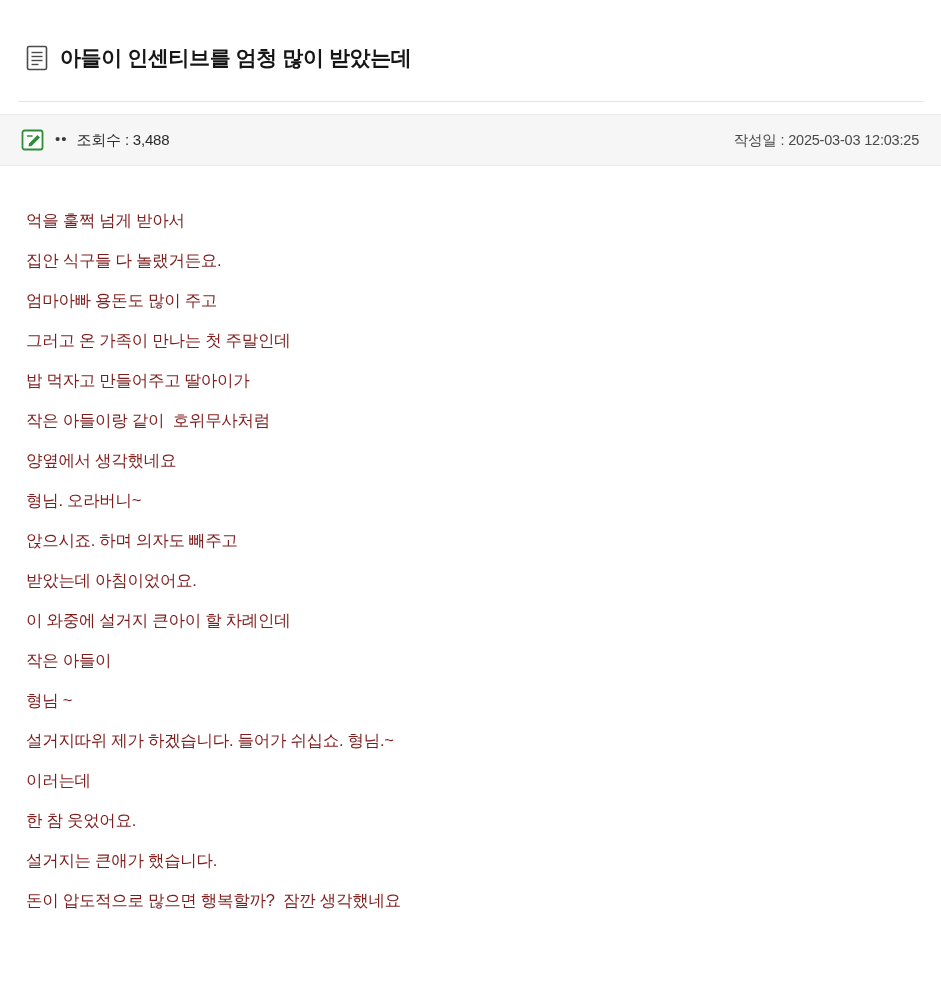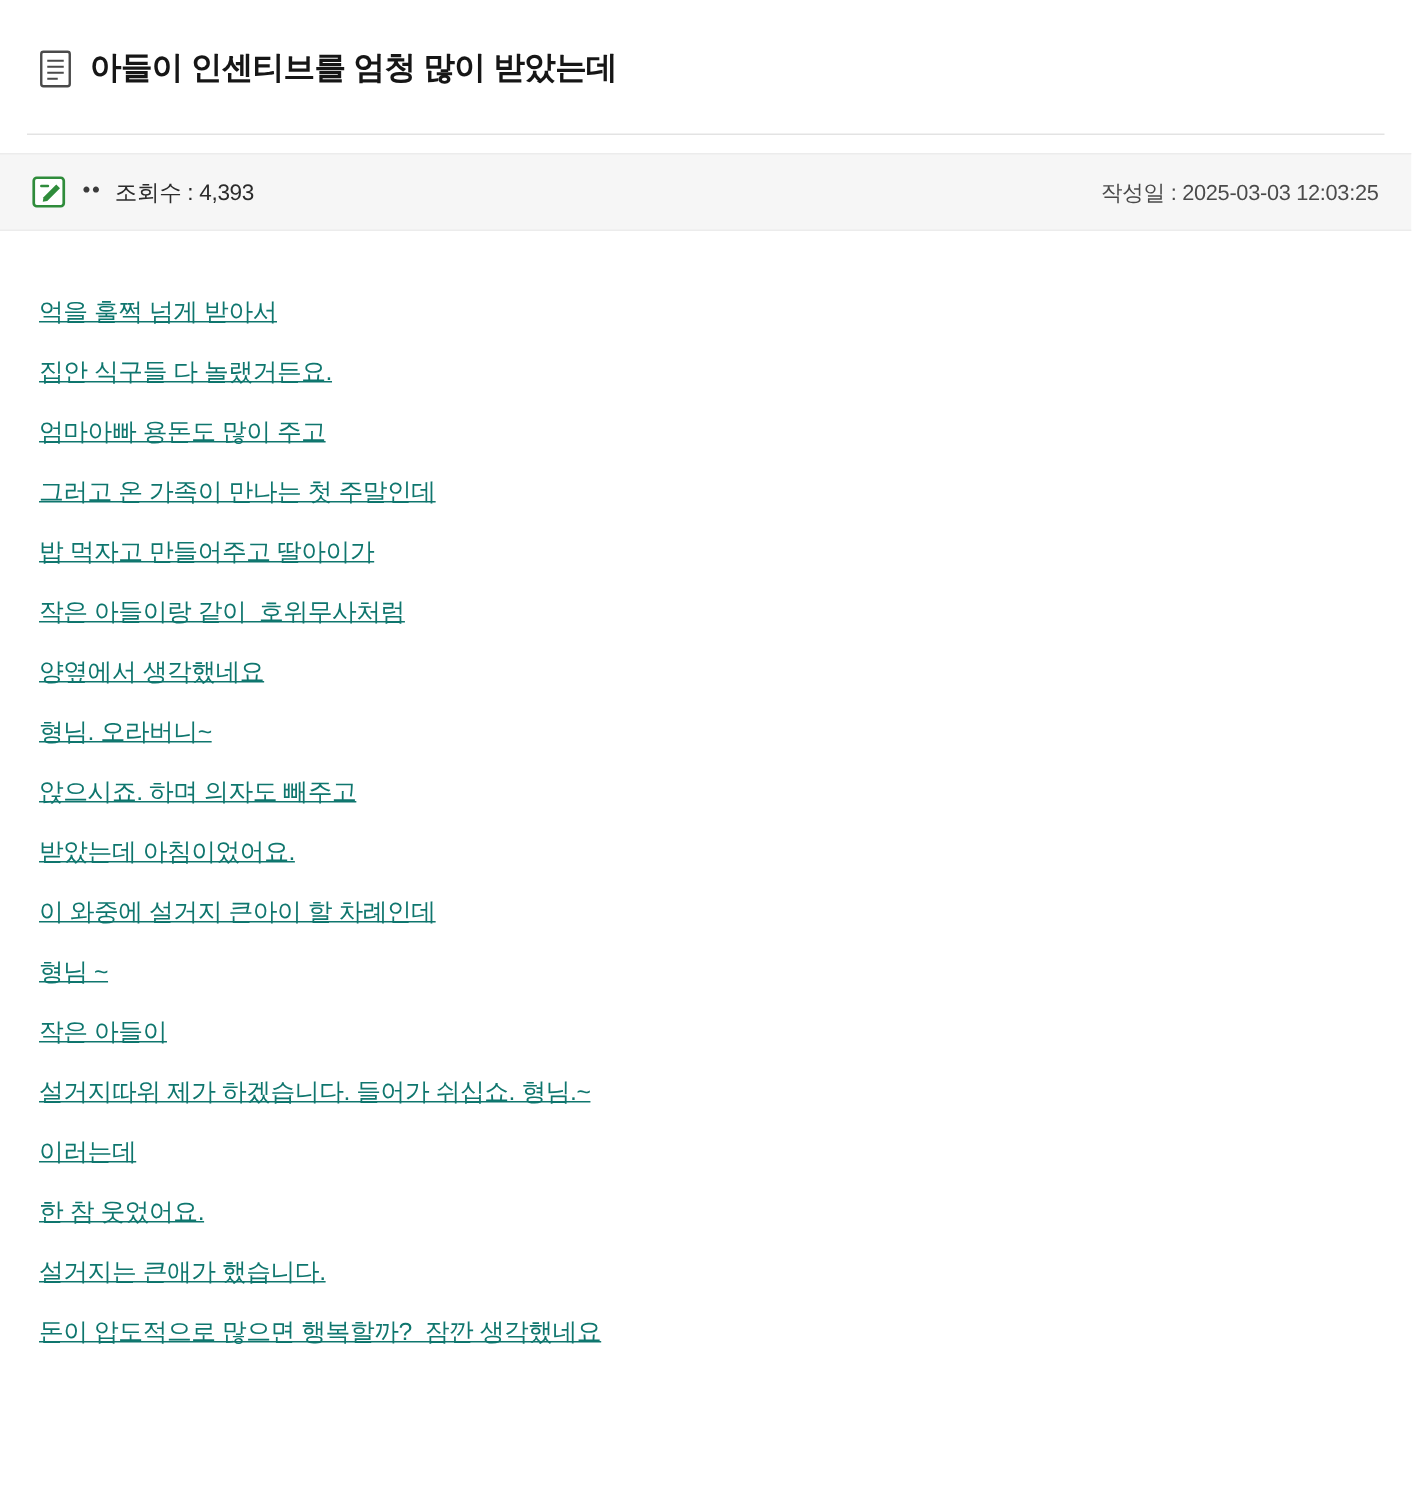--- a/index.html
+++ b/index.html
@@ -19,20 +19,21 @@
     box-sizing: border-box;
     padding: 0;
   }
 
   
   .title-row {
     display: flex;
     align-items: center;
     gap: 12px;
     padding: 18px 26px 16px 26px;
+    margin-top: 12px;
   }
   .doc-icon {
     width: 22px;
     height: 26px;
     flex: 0 0 auto;
     position: relative;
   }
   .doc-icon svg { display: block; }
   .post-title {
     font-size: 21px;
@@ -87,25 +88,24 @@
     letter-spacing: -0.2px;
   }
 
   
   .post-body {
     padding: 34px 26px 30px 26px;
   }
   .post-line {
     font-size: 16.5px;
     line-height: 40px;
-    color: #0f766e;
+    color: #7f1d1d;
     letter-spacing: -0.3px;
     white-space: pre-wrap;
     min-height: 40px;
-    text-decoration: underline;
   }
 </style>
 </head>
 <body>
 
 <div class="page">
 
   <div class="title-row">
     <span class="doc-icon">
       <svg width="22" height="26" viewBox="0 0 22 26" xmlns="http://www.w3.org/2000/svg">
@@ -124,39 +124,39 @@
   <div class="meta-bar">
     <div class="meta-left">
       <span class="pencil-icon">
         <svg width="26" height="26" viewBox="0 0 26 26" xmlns="http://www.w3.org/2000/svg">
           <rect x="2.5" y="3.5" width="20" height="19" rx="2" fill="#ffffff" stroke="#2f8c3b" stroke-width="1.8"></rect>
           <path d="M9 16.5 L17.5 8 L20 10.5 L11.5 19 L8.5 19.5 Z" fill="#2f8c3b"></path>
           <path d="M7.5 9 L12 9" stroke="#2f8c3b" stroke-width="1.6" stroke-linecap="round"></path>
         </svg>
       </span>
       <span class="meta-dots">••</span>
-      <span class="meta-views">조회수 : 4,393</span>
+      <span class="meta-views">조회수 : 3,488</span>
     </div>
     <div class="meta-date">작성일 : 2025-03-03 12:03:25</div>
   </div>
 
   <div class="post-body">
     <div class="post-line">억을 훌쩍 넘게 받아서</div>
     <div class="post-line">집안 식구들 다 놀랬거든요.</div>
     <div class="post-line">엄마아빠 용돈도 많이 주고</div>
     <div class="post-line">그러고 온 가족이 만나는 첫 주말인데</div>
     <div class="post-line">밥 먹자고 만들어주고 딸아이가</div>
     <div class="post-line">작은 아들이랑 같이  호위무사처럼</div>
     <div class="post-line">양옆에서 생각했네요</div>
     <div class="post-line">형님. 오라버니~</div>
     <div class="post-line">앉으시죠. 하며 의자도 빼주고</div>
     <div class="post-line">받았는데 아침이었어요.</div>
     <div class="post-line">이 와중에 설거지 큰아이 할 차례인데</div>
+    <div class="post-line">작은 아들이</div>
     <div class="post-line">형님 ~</div>
-    <div class="post-line">작은 아들이</div>
     <div class="post-line">설거지따위 제가 하겠습니다. 들어가 쉬십쇼. 형님.~</div>
     <div class="post-line">이러는데</div>
     <div class="post-line">한 참 웃었어요.</div>
     <div class="post-line">설거지는 큰애가 했습니다.</div>
     <div class="post-line">돈이 압도적으로 많으면 행복할까?  잠깐 생각했네요</div>
   </div>
 
 </div>
 
 </body></html>

